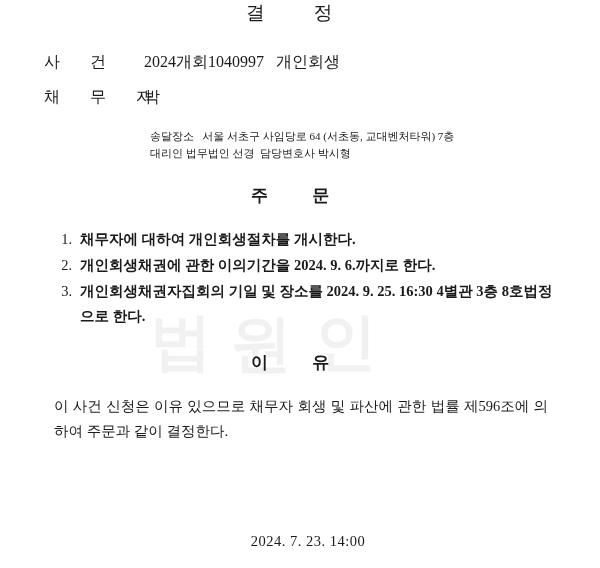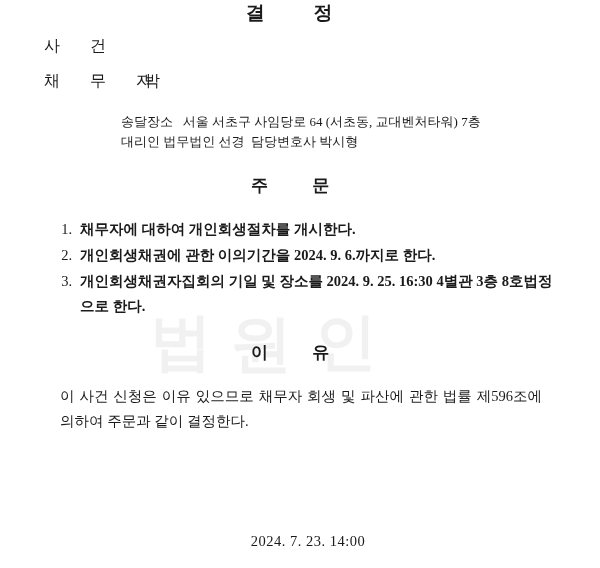--- a/index.html
+++ b/index.html
@@ -48,46 +48,46 @@
     text-align: center;
     font-size: 23px;
     font-weight: 700;
     letter-spacing: 11px;
     padding-top: 8px;
     margin-bottom: 16px;
   }
   .doc-title {
     text-align: center;
     font-size: 19px;
-    font-weight: 700;
+    font-weight: 400;
     letter-spacing: 22px;
-    margin-bottom: 10px;
+    margin-bottom: 26px;
   }
 
   .field-row {
     display: flex;
     align-items: baseline;
     font-size: 16px;
     margin-bottom: 14px;
     padding-left: 4px;
   }
   .field-label {
     width: 100px;
     letter-spacing: 13px;
     white-space: nowrap;
   }
   .field-value {
     white-space: pre;
   }
 
   .addr-block {
-    font-size: 13px;
+    font-size: 11px;
     line-height: 1.55;
     margin-top: 20px;
-    margin-left: 81px;
+    margin-left: 110px;
   }
   .addr-block .line { white-space: pre; }
 
   .section-head {
     text-align: center;
     font-size: 17px;
     font-weight: 700;
     letter-spacing: 20px;
     margin-top: 22px;
     margin-bottom: 20px;
@@ -114,21 +114,21 @@
     flex: 1 1 auto;
     font-weight: bold;
   }
 
   .reason-body {
     font-size: 14.5px;
     line-height: 1.75;
     padding: 0 8px 0 10px;
     text-align: justify;
   }
-  .reason-body p { margin: 10px; }
+  .reason-body p { margin: 4px; }
 
   .date-line {
     position: absolute;
     left: 16px;
     right: 0;
     bottom: 18px;
     text-align: center;
     font-size: 14.5px;
     letter-spacing: 0.5px;
     z-index: 1;
@@ -144,20 +144,21 @@
     <span class="wm-char wm-2">원</span>
     <span class="wm-char wm-3">인</span>
   </div>
 
   <div class="content">
 
     <div class="doc-title">결        정</div>
 
     <div class="field-row">
       <span class="field-label">사     건</span>
+      <span class="field-value">2024개회1040997   개인회생</span>
     </div>
 
     <div class="field-row">
       <span class="field-label">채 무 자</span>
       <span class="field-value">박</span>
     </div>
 
     <div class="addr-block">
       <div class="line">송달장소   서울 서초구 사임당로 64 (서초동, 교대벤처타워) 7층</div>
       <div class="line">대리인 법무법인 선경  담당변호사 박시형</div>

